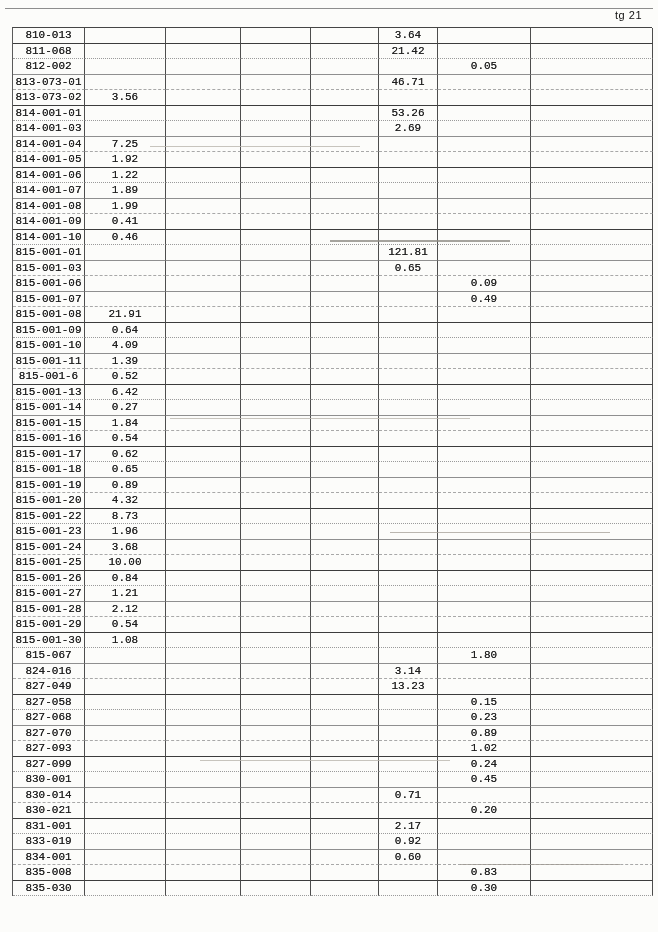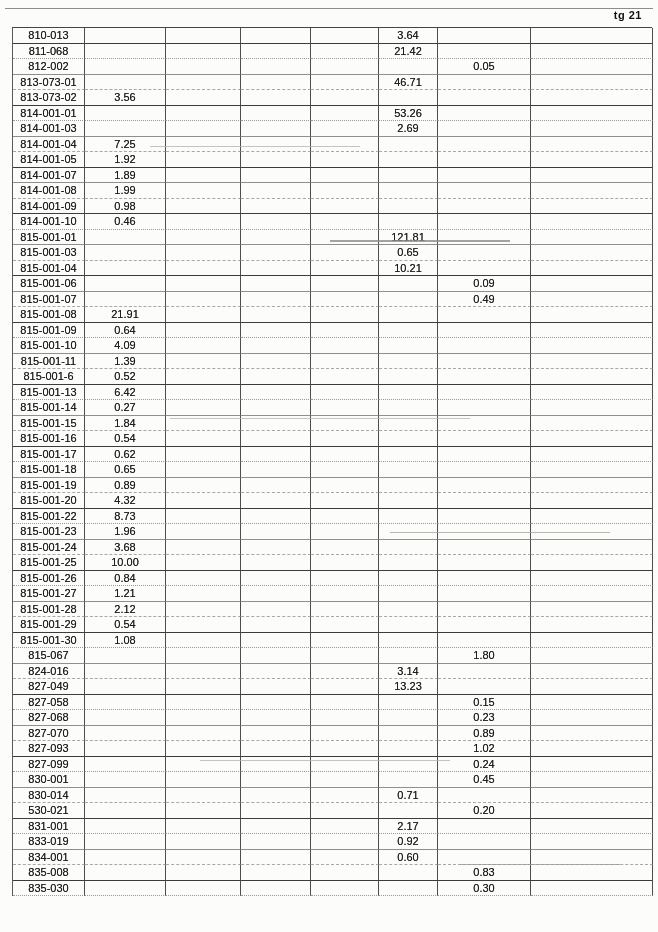--- a/index.html
+++ b/index.html
@@ -8,34 +8,35 @@
     background:#fcfcfa;
     font-family:"Liberation Sans", sans-serif;
     color:#1e1e1e;
   }
   .top-rule{
     position:absolute;left:5px;top:8px;width:648px;height:0;
     border-top:1px solid #8d8d8d;
   }
   .page-label{
     position:absolute;top:9px;right:16px;
-    font-size:11px;font-weight:bold;color:#111;
+    font-size:11px;font-weight:normal;color:#111;
     letter-spacing:0.5px;
   }
   .doc-table{
     position:absolute;left:12px;top:27px;width:640px;
     border-top:1px solid #454545;
     border-left:1px solid #5a5a5a;
     box-sizing:border-box;
   }
   .row{
     display:grid;
     grid-template-columns:72px 81px 75px 70px 68px 59px 93px 122px;
     height:15.5px;
     box-sizing:border-box;
+    font-family:Liberation Mono, monospace;
   }
   .cell{
     box-sizing:border-box;
     border-right:1px solid #4d4d4d;
     font-size:11px;line-height:15px;
     text-align:center;
     white-space:nowrap;overflow:hidden;
     text-shadow:0 0 0.5px #444;
   }
   
@@ -143,20 +144,30 @@
     <div class="row r0">
       <div class="cell">814-001-05</div>
       <div class="cell">1.92</div>
       <div class="cell"></div>
       <div class="cell"></div>
       <div class="cell"></div>
       <div class="cell"></div>
       <div class="cell"></div>
       <div class="cell"></div>
     </div>
+    <div class="row r1">
+      <div class="cell">814-001-06</div>
+      <div class="cell">1.22</div>
+      <div class="cell"></div>
+      <div class="cell"></div>
+      <div class="cell"></div>
+      <div class="cell"></div>
+      <div class="cell"></div>
+      <div class="cell"></div>
+    </div>
     <div class="row r2">
       <div class="cell">814-001-07</div>
       <div class="cell">1.89</div>
       <div class="cell"></div>
       <div class="cell"></div>
       <div class="cell"></div>
       <div class="cell"></div>
       <div class="cell"></div>
       <div class="cell"></div>
     </div>
@@ -165,21 +176,21 @@
       <div class="cell">1.99</div>
       <div class="cell"></div>
       <div class="cell"></div>
       <div class="cell"></div>
       <div class="cell"></div>
       <div class="cell"></div>
       <div class="cell"></div>
     </div>
     <div class="row r0">
       <div class="cell">814-001-09</div>
-      <div class="cell">0.98</div>
+      <div class="cell">0.41</div>
       <div class="cell"></div>
       <div class="cell"></div>
       <div class="cell"></div>
       <div class="cell"></div>
       <div class="cell"></div>
       <div class="cell"></div>
     </div>
     <div class="row r1">
       <div class="cell">814-001-10</div>
       <div class="cell">0.46</div>
@@ -203,30 +214,20 @@
     <div class="row r3">
       <div class="cell">815-001-03</div>
       <div class="cell"></div>
       <div class="cell"></div>
       <div class="cell"></div>
       <div class="cell"></div>
       <div class="cell">0.65</div>
       <div class="cell"></div>
       <div class="cell"></div>
     </div>
-    <div class="row r0">
-      <div class="cell">815-001-04</div>
-      <div class="cell"></div>
-      <div class="cell"></div>
-      <div class="cell"></div>
-      <div class="cell"></div>
-      <div class="cell">10.21</div>
-      <div class="cell"></div>
-      <div class="cell"></div>
-    </div>
     <div class="row r2">
       <div class="cell">815-001-06</div>
       <div class="cell"></div>
       <div class="cell"></div>
       <div class="cell"></div>
       <div class="cell"></div>
       <div class="cell"></div>
       <div class="cell">0.09</div>
       <div class="cell"></div>
     </div>
@@ -554,21 +555,21 @@
       <div class="cell">830-014</div>
       <div class="cell"></div>
       <div class="cell"></div>
       <div class="cell"></div>
       <div class="cell"></div>
       <div class="cell">0.71</div>
       <div class="cell"></div>
       <div class="cell"></div>
     </div>
     <div class="row r0">
-      <div class="cell">530-021</div>
+      <div class="cell">830-021</div>
       <div class="cell"></div>
       <div class="cell"></div>
       <div class="cell"></div>
       <div class="cell"></div>
       <div class="cell"></div>
       <div class="cell">0.20</div>
       <div class="cell"></div>
     </div>
     <div class="row r1">
       <div class="cell">831-001</div>

